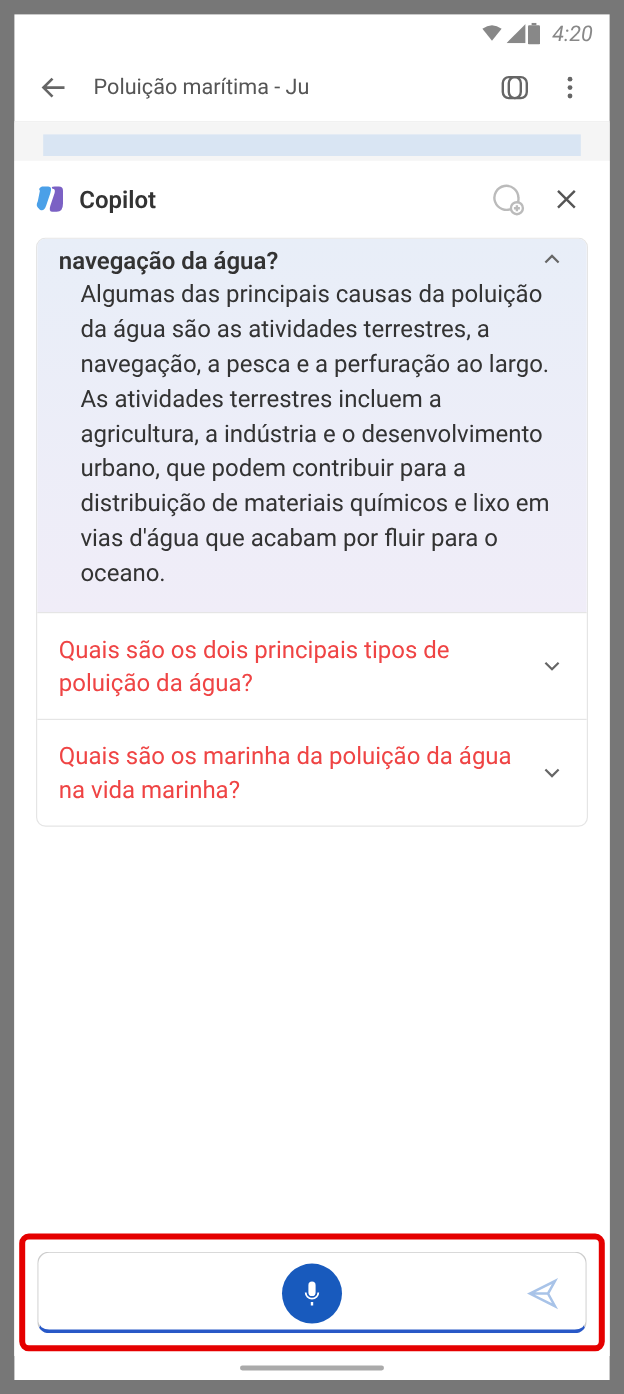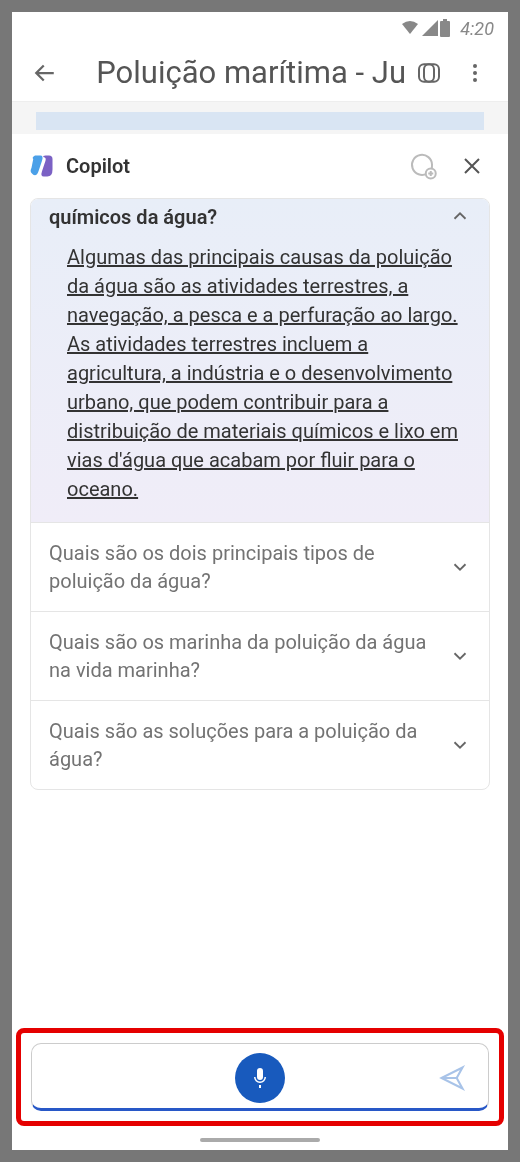--- a/index.html
+++ b/index.html
@@ -51,26 +51,25 @@
     .back-button {
       width: 46px;
       height: 46px;
       display: flex;
       align-items: center;
       justify-content: center;
       cursor: pointer;
     }
     .header-title {
       flex: 1;
-      font-size: 31px;
+      font-size: 18px;
       color: #555;
       padding-left: 10px;
       white-space: nowrap;
       overflow: hidden;
-      text-align: right;
     }
     .header-icon {
       width: 46px;
       height: 46px;
       display: flex;
       align-items: center;
       justify-content: center;
       cursor: pointer;
     }
     .content-area {
@@ -146,33 +145,32 @@
       color: #333;
       display: flex;
       justify-content: space-between;
       align-items: flex-start;
     }
     .faq-answer {
       font-size: 20px;
       color: #333;
       line-height: 1.45;
       padding-left: 18px;
-      margin-top: 14px;
-      text-decoration: underline;
+      margin-top: 2px;
     }
     .faq-collapsed {
       padding: 16px 18px;
       display: flex;
       justify-content: space-between;
       align-items: center;
       cursor: pointer;
     }
     .faq-collapsed-text {
       font-size: 20px;
-      color: #737373;
+      color: #ef4444;
       line-height: 1.4;
       flex: 1;
       padding-right: 10px;
     }
     .chevron {
       flex-shrink: 0;
     }
     .input-highlight {
       margin-top: auto;
       border: 5px solid #e50000;
@@ -297,45 +295,39 @@
           <svg width="24" height="24" viewBox="0 0 24 24" fill="none" stroke="#555" stroke-width="2">
               <path d="M5 5l14 14M19 5L5 19"></path>
             </svg>
         </div>
       </div>
 
       <div class="chat-content">
         <div class="faq-box">
           <div class="faq-item faq-expanded">
             <div class="faq-question-partial">
-              <span>químicos da água?</span>
+              <span>navegação da água?</span>
               <svg class="chevron" width="22" height="22" viewBox="0 0 24 24" fill="none" stroke="#666" stroke-width="2">
                   <path d="M6 15l6-6 6 6"></path>
                 </svg>
             </div>
             <div class="faq-answer">Algumas das principais causas da poluição da água são as atividades terrestres, a navegação, a pesca e a perfuração ao largo. As atividades terrestres incluem a agricultura, a indústria e o desenvolvimento urbano, que podem contribuir para a distribuição de materiais químicos e lixo em vias d'água que acabam por fluir para o oceano.</div>
           </div>
           <div class="faq-item faq-collapsed">
             <div class="faq-collapsed-text">Quais são os dois principais tipos de poluição da água?</div>
             <svg class="chevron" width="22" height="22" viewBox="0 0 24 24" fill="none" stroke="#666" stroke-width="2">
                 <path d="M6 9l6 6 6-6"></path>
               </svg>
           </div>
           <div class="faq-item faq-collapsed">
             <div class="faq-collapsed-text">Quais são os marinha da poluição da água na vida marinha?</div>
             <svg class="chevron" width="22" height="22" viewBox="0 0 24 24" fill="none" stroke="#666" stroke-width="2">
                 <path d="M6 9l6 6 6-6"></path>
               </svg>
           </div>
-          <div class="faq-item faq-collapsed">
-            <div class="faq-collapsed-text">Quais são as soluções para a poluição da água?</div>
-            <svg class="chevron" width="22" height="22" viewBox="0 0 24 24" fill="none" stroke="#666" stroke-width="2">
-                <path d="M6 9l6 6 6-6"></path>
-              </svg>
-          </div>
         </div>
       </div>
 
       <div class="input-highlight">
         <div class="input-box">
           <div class="input-controls">
             <div class="mic-button">
               <svg width="24" height="24" viewBox="0 0 24 24" fill="#fff">
                   <path d="M12 2a3 3 0 0 0-3 3v6a3 3 0 0 0 6 0V5a3 3 0 0 0-3-3zM6 11a6 6 0 0 0 12 0h-1.5a4.5 4.5 0 0 1-9 0H6zm5 8h2v3h-2z"></path>
                 </svg>

